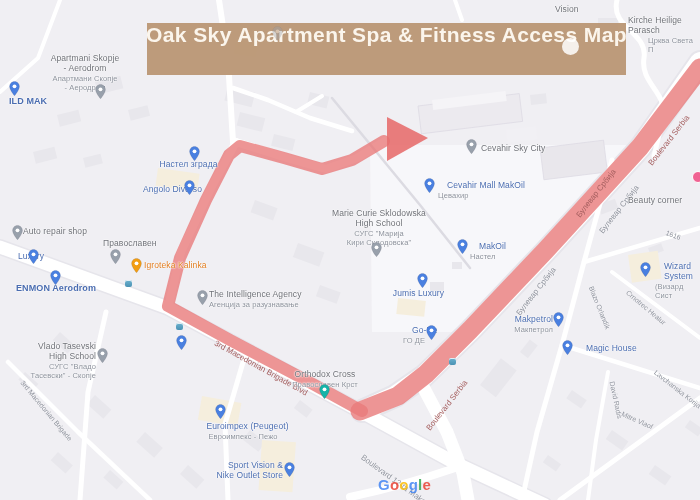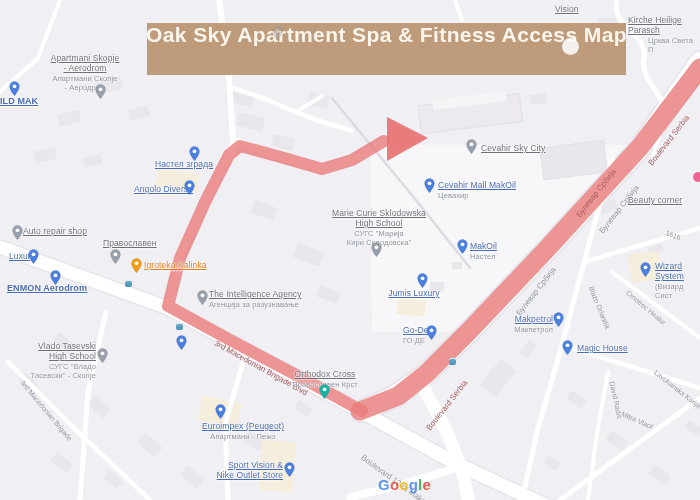--- a/index.html
+++ b/index.html
@@ -3,23 +3,23 @@
 <meta charset="utf-8">
 <style>
   html,body{margin:0;padding:0;background:#fff;}
   #map{position:relative;width:700px;height:500px;overflow:hidden;background:#f0eff3;
        font-family:"Liberation Sans",sans-serif;}
   #base{position:absolute;left:0;top:0;z-index:1;}
   
   .ml{position:absolute;z-index:4;font-size:8.5px;line-height:1.2;color:#6e7077;
       letter-spacing:.1px;white-space:pre-line;
       text-shadow:0 0 2px #fff,0 0 2px #fff,0 0 1px #fff;}
-  .ml .t{white-space:pre-line;text-decoration:underline;}
+  .ml .t{white-space:pre-line;}
   .ml .s{white-space:pre-line;font-size:7.5px;color:#8b909b;margin-top:1px;}
-  .blue .t{color:#4a6cb0;}
+  .blue .t{color:#4a6cb0;margin-left:9px;}
   .gray .t{color:#6e7077;}
   .orange .t{color:#e07c1f;}
   .bold .t{font-weight:bold;}
   .ctr{transform:translateX(-50%);text-align:center;}
   .rt{text-align:right;}
   .street{position:absolute;z-index:3;font-size:8px;color:#8f939d;white-space:nowrap;
           transform-origin:0 50%;text-shadow:0 0 2px #fff;}
   .onband{color:#a55f5f;text-shadow:none;}
   .tiny{font-size:7px;}
   
@@ -181,21 +181,21 @@
   <div class="ml gray" style="left:481px;top:143px"><div class="t">Cevahir Sky City</div></div>
   <div class="ml blue" style="left:438px;top:180px"><div class="t">Cevahir Mall MakOil</div><div class="s">Цевахир</div></div>
   <div class="ml blue" style="left:470px;top:241px"><div class="t">MakOil</div><div class="s">Настел</div></div>
   <div class="ml blue ctr" style="left:414px;top:288px"><div class="t">Jumis Luxury</div></div>
   <div class="ml blue" style="left:403px;top:325px"><div class="t">Go-De</div><div class="s">ГО ДЕ</div></div>
   <div class="ml gray ctr" style="left:325px;top:369px"><div class="t">Orthodox Cross</div><div class="s">Православен Крст</div></div>
   <div class="ml blue rt" style="right:147px;top:314px"><div class="t">Makpetrol</div><div class="s">Макпетрол</div></div>
   <div class="ml blue" style="left:577px;top:343px"><div class="t">Magic House</div></div>
   <div class="ml blue" style="left:655px;top:261px"><div class="t">Wizard System</div><div class="s">(Визард Сист</div></div>
   <div class="ml gray" style="left:628px;top:195px"><div class="t">Beauty corner</div></div>
-  <div class="ml blue ctr" style="left:243px;top:421px"><div class="t">Euroimpex (Peugeot)</div><div class="s">Апартмани - Пежо</div></div>
+  <div class="ml blue ctr" style="left:243px;top:421px"><div class="t">Euroimpex (Peugeot)</div><div class="s">Евроимпекс - Пежо</div></div>
   <div class="ml blue rt" style="right:417px;top:460px"><div class="t">Sport Vision &amp;
 Nike Outlet Store</div></div>
 
   <svg class="pin pg" style="left:95px;top:84px" viewBox="0 0 11 15">
       <use href="#pinshape"></use>
     </svg>
   <svg class="pin pb" style="left:9px;top:81px" viewBox="0 0 11 15">
       <use href="#pinshape"></use>
     </svg>
   <svg class="pin pb" style="left:189px;top:146px" viewBox="0 0 11 15">

